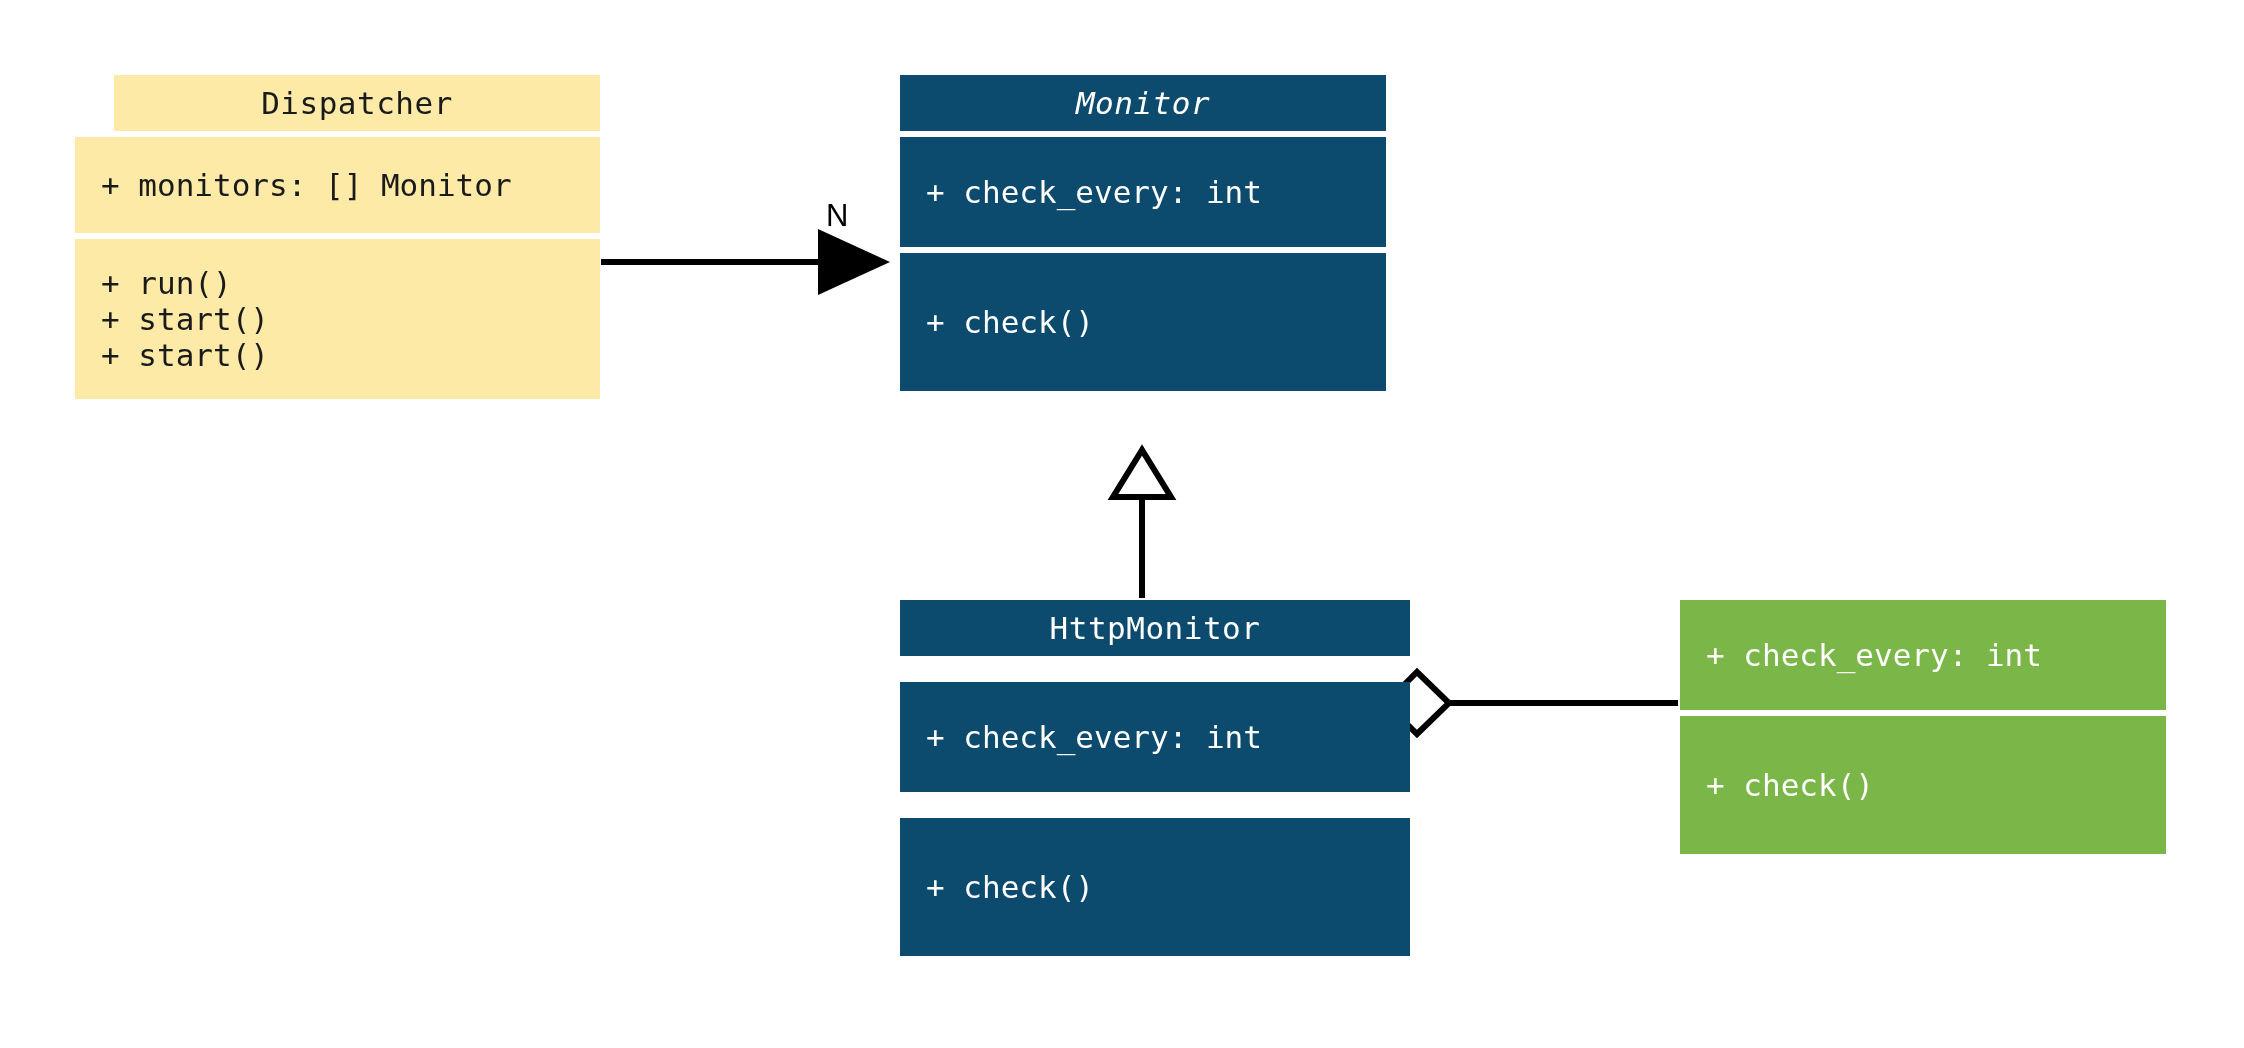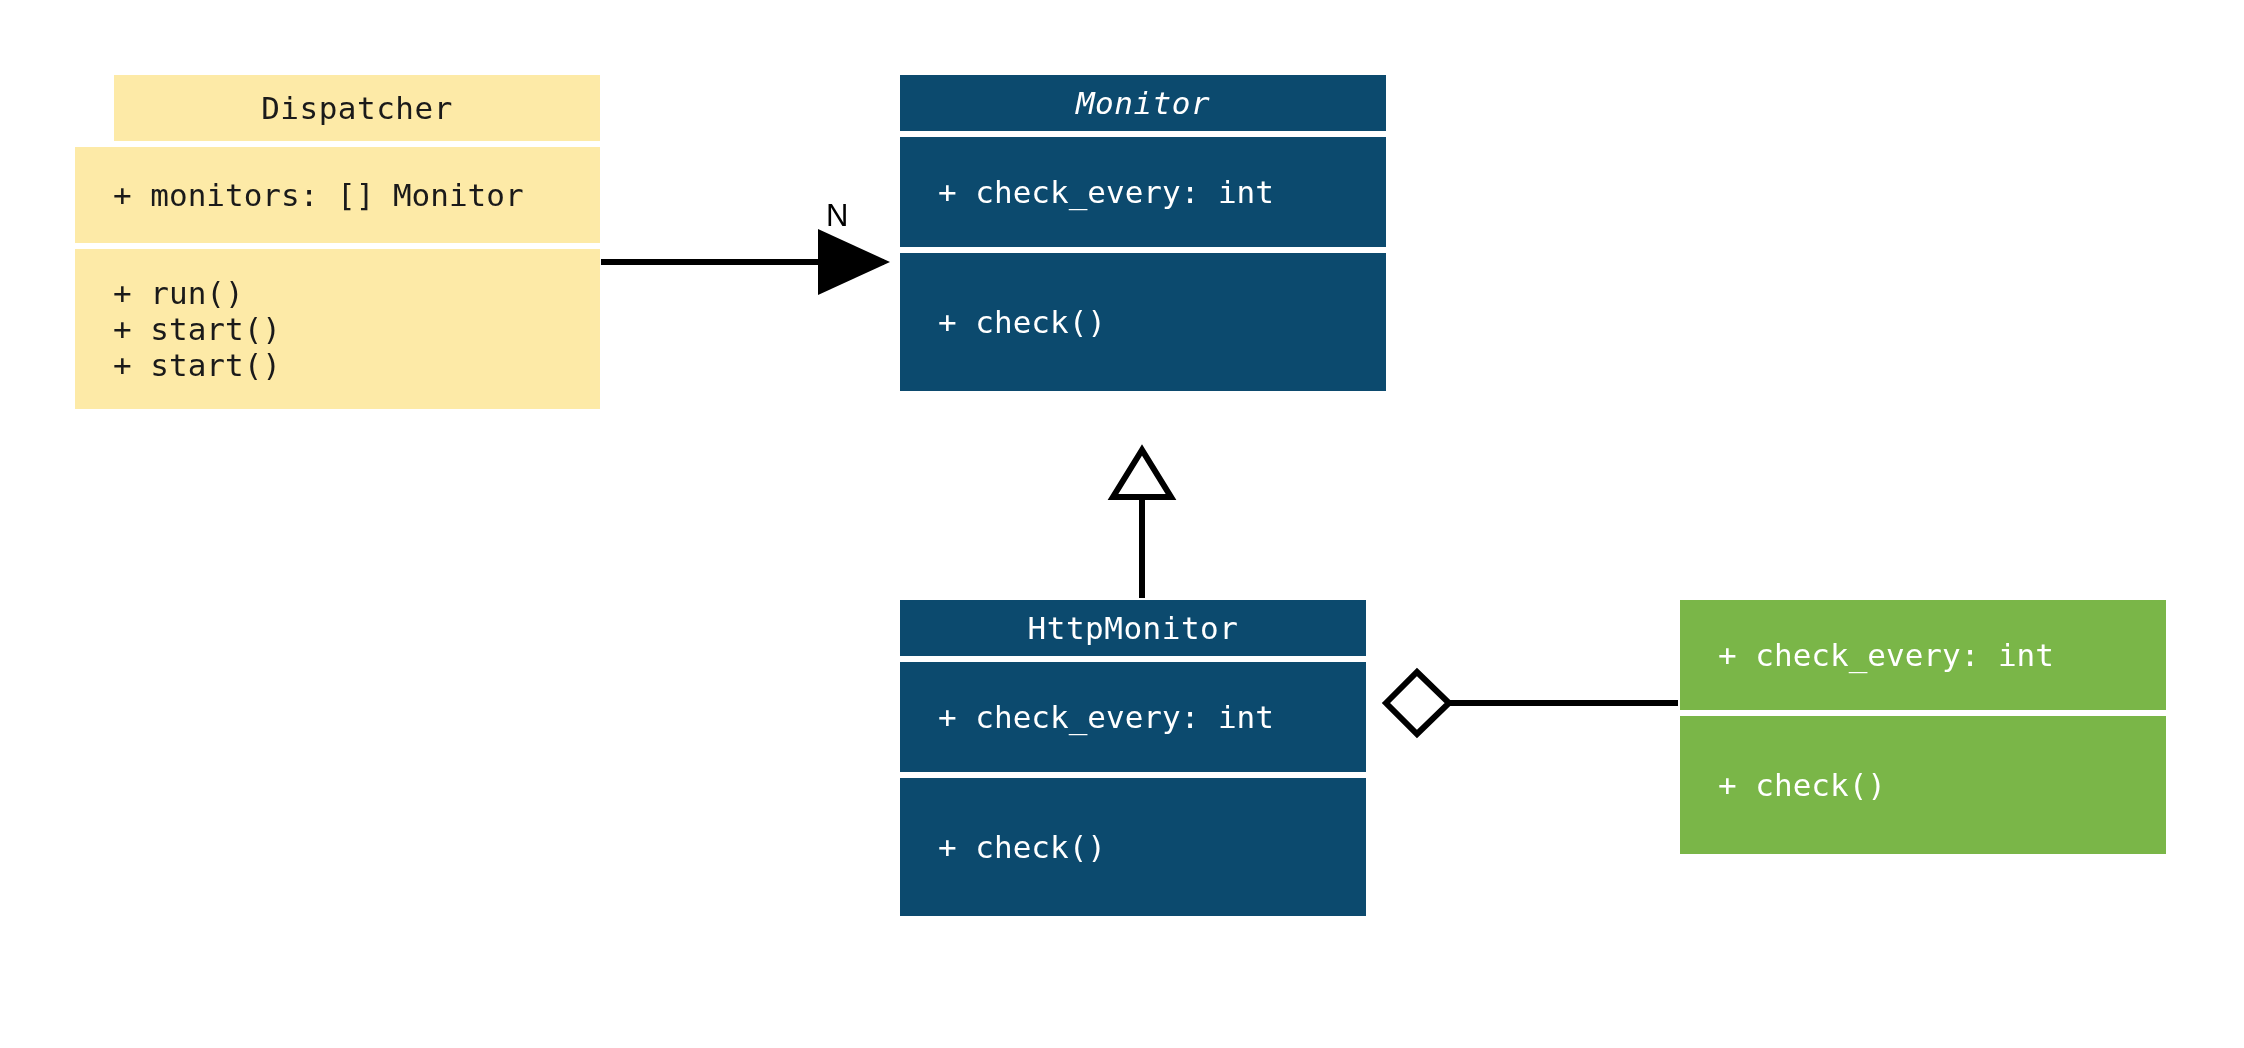--- a/index.html
+++ b/index.html
@@ -45,21 +45,21 @@
     white-space: nowrap;
   }
   .c-title.abstract {
     font-style: italic;
   }
 
   .c-body {
     display: flex;
     flex-direction: column;
     justify-content: center;
-    padding-left: 38px;
+    padding-left: 26px;
   }
   .member {
     font-size: 31px;
     line-height: 1.17;
     white-space: pre;
   }
 
   
   .theme-yellow .compartment { background: #fdeaa7; }
   .theme-yellow .c-title,
@@ -113,42 +113,42 @@
 
     <g>
       <line x1="1447" y1="703" x2="1678" y2="703" stroke="#000000" stroke-width="6"></line>
       <polygon points="1386,703 1417,672 1449,703 1417,734" fill="#ffffff" stroke="#000000" stroke-width="6" stroke-linejoin="miter"></polygon>
     </g>
   </svg>
 
   <div class="edge-label" style="left:826px; top:198px;">N</div>
 
   <div class="uml-class theme-yellow" style="left:75px; top:75px; width:525px;">
-    <div class="compartment c-title" style="height:66px;margin-left:39px;">Dispatcher</div>
+    <div class="compartment c-title" style="height:56px;margin-left:39px;">Dispatcher</div>
     <div class="compartment c-body" style="height:96px;">
       <div class="member">+ monitors: [] Monitor</div>
     </div>
     <div class="compartment c-body" style="height:160px;">
       <div class="member">+ run()</div>
       <div class="member">+ start()</div>
       <div class="member">+ start()</div>
     </div>
   </div>
 
   <div class="uml-class theme-blue" style="left:900px; top:75px; width:486px;">
     <div class="compartment c-title abstract" style="height:56px;">Monitor</div>
     <div class="compartment c-body" style="height:110px;">
       <div class="member">+ check_every: int</div>
     </div>
     <div class="compartment c-body" style="height:138px;">
       <div class="member">+ check()</div>
     </div>
   </div>
 
-  <div class="uml-class theme-blue" style="left:900px; top:600px; width:466px;">
+  <div class="uml-class theme-blue" style="left:900px; top:600px; width:510px;gap:20px;">
     <div class="compartment c-title" style="height:56px;">HttpMonitor</div>
     <div class="compartment c-body" style="height:110px;">
       <div class="member">+ check_every: int</div>
     </div>
     <div class="compartment c-body" style="height:138px;">
       <div class="member">+ check()</div>
     </div>
   </div>
 
   <div class="uml-class theme-green" style="left:1680px; top:600px; width:486px;">

